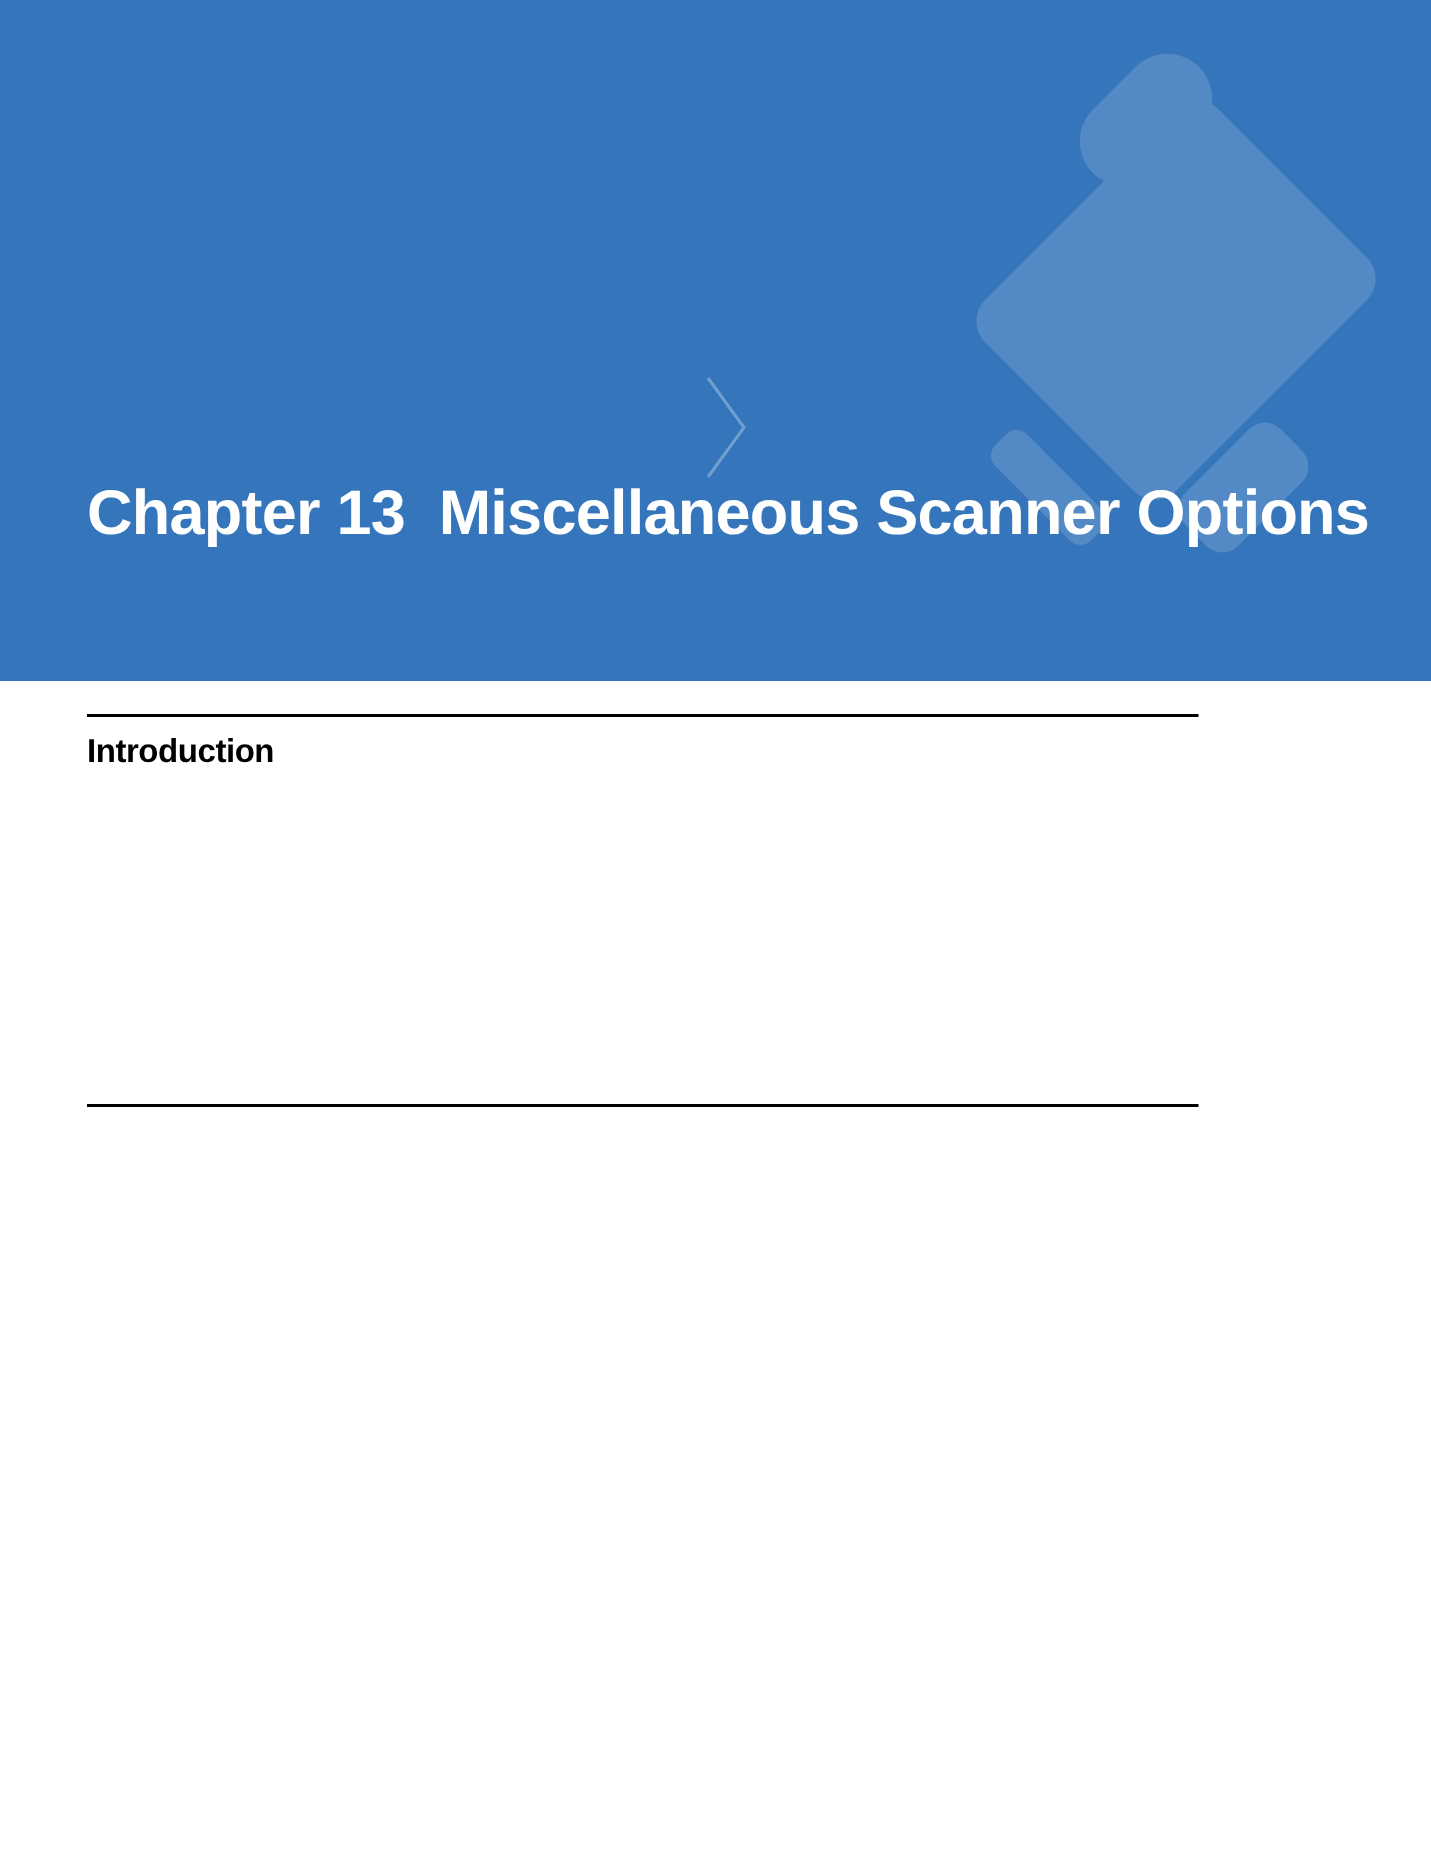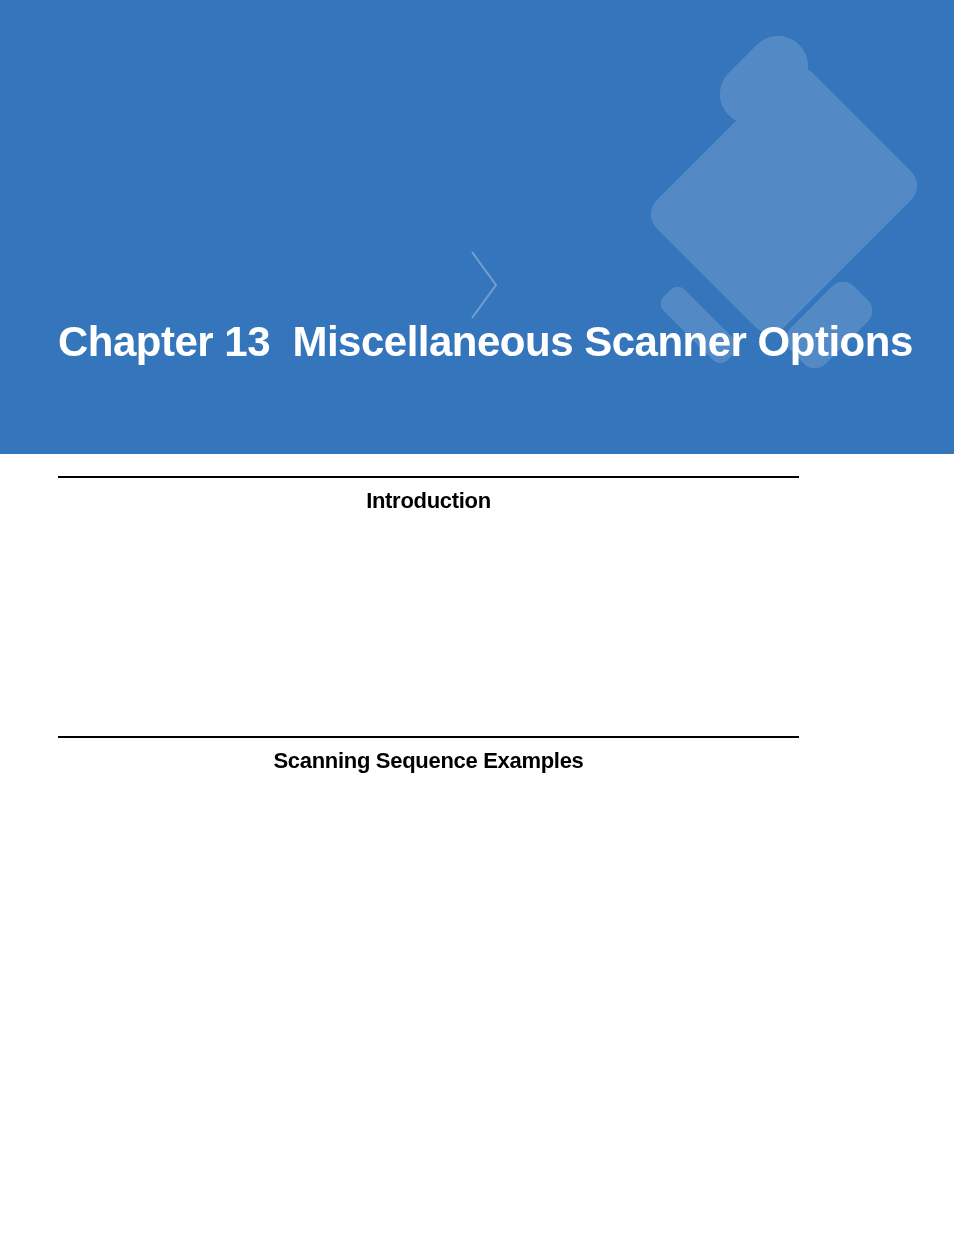--- a/index.html
+++ b/index.html
@@ -61,21 +61,20 @@
       border-top: 2px solid #000000;
       margin-bottom: 10px;
     }
     .section-heading {
       font-size: 22px;
       font-weight: bold;
       color: #000000;
       font-family: "Arial Narrow", Arial, sans-serif;
       font-stretch: condensed;
       letter-spacing: -0.3px;
-      text-align: center;
     }
     .spacer-large {
       height: 200px;
     }
     .spacer-medium {
       height: 58px;
     }
   </style>
 </head>
 <body>
@@ -100,18 +99,17 @@
 <div class="content">
   <div class="section">
     <hr class="section-rule">
     <h2 class="section-heading">Introduction</h2>
   </div>
 
   <div class="spacer-large"></div>
 
   <div class="section">
     <hr class="section-rule">
-    <h2 class="section-heading">Scanning Sequence Examples</h2>
   </div>
 
   <div class="spacer-medium"></div>
 
 </div>
 
 </body></html>

